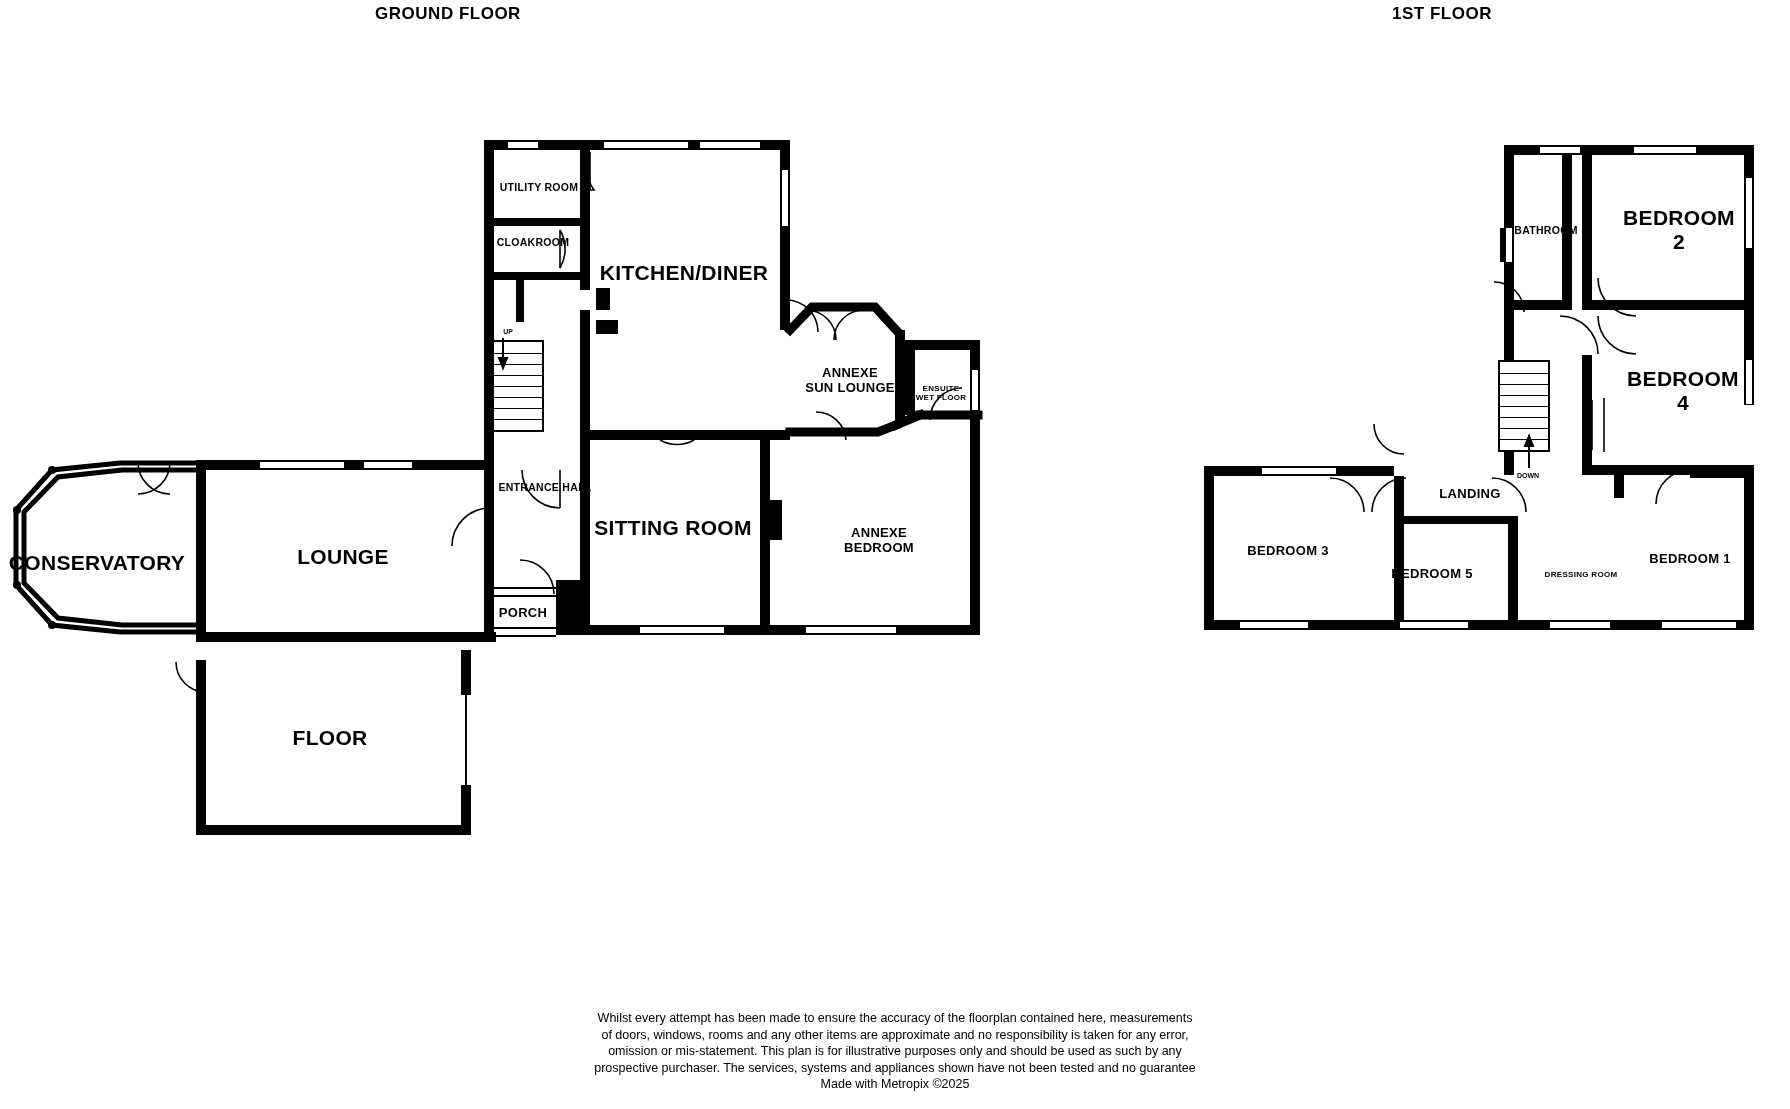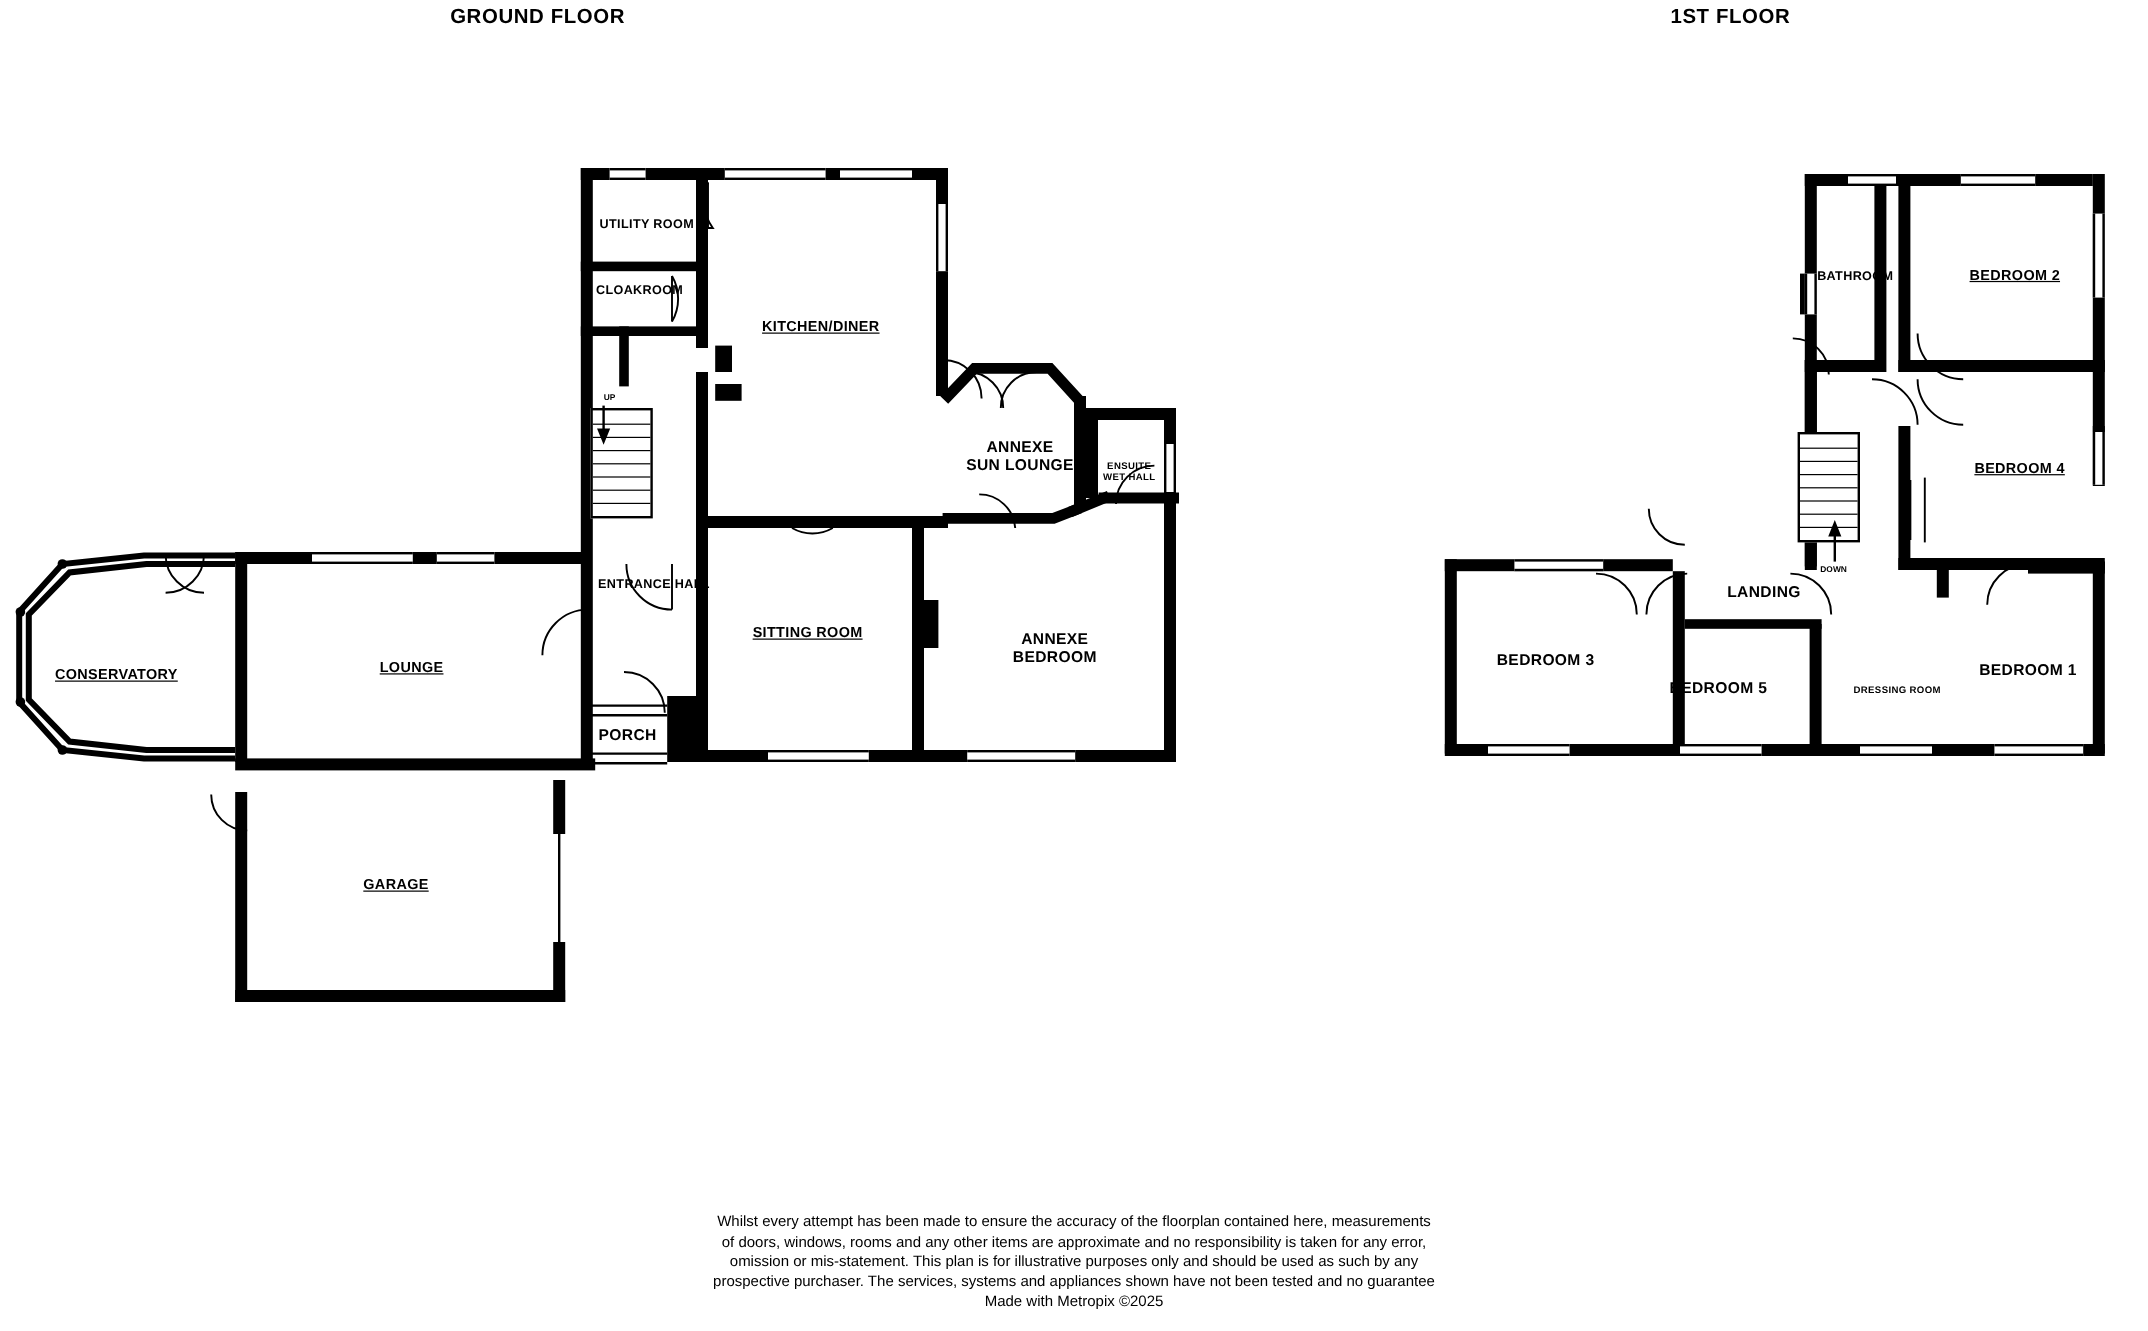--- a/index.html
+++ b/index.html
@@ -38,21 +38,21 @@
   }
   .room-label {
     position: absolute;
     font-weight: bold;
     text-align: center;
     white-space: pre-line;
     line-height: 1.15;
     transform: translate(-50%, -50%);
     letter-spacing: 0.3px;
   }
-  .lbl-lg { font-size: 12px; text-decoration: underline; }
+  .lbl-lg { font-size: 21px; }
   .lbl-md { font-size: 13px; }
   .lbl-sm { font-size: 10.5px; }
   .lbl-xs { font-size: 8px; }
 
   .win {
     position: absolute;
     background: #ffffff;
     border-top: 2px solid #000;
     border-bottom: 2px solid #000;
     box-sizing: border-box;
@@ -245,31 +245,31 @@
         <path d="M846 440 A30 30 0 0 0 816 412"></path>
       </g>
     </svg>
 
     <div class="wall" style="left:596px; top:320px; width:22px; height:14px;"></div>
     <div class="wall" style="left:596px; top:288px; width:14px; height:22px;"></div>
     <div class="wall" style="left:762px; top:500px; width:20px; height:40px;"></div>
 
     <div class="room-label lbl-lg" style="left:97px; top:548px;margin-top:15px;">CONSERVATORY</div>
     <div class="room-label lbl-lg" style="left:343px; top:557px;">LOUNGE</div>
-    <div class="room-label lbl-lg" style="left:330px; top:738px;">GARAGE</div>
+    <div class="room-label lbl-lg" style="left:330px; top:738px;">FLOOR</div>
     <div class="room-label lbl-md" style="left:523px; top:613px;">PORCH</div>
     <div class="room-label lbl-sm" style="left:545px; top:487px;">ENTRANCE HALL</div>
     <div class="room-label lbl-lg" style="left:673px; top:528px;">SITTING ROOM</div>
     <div class="room-label lbl-lg" style="left:684px; top:273px;text-align:right;">KITCHEN/DINER</div>
     <div class="room-label lbl-sm" style="left:539px; top:187px;">UTILITY ROOM</div>
     <div class="room-label lbl-sm" style="left:533px; top:242px;">CLOAKROOM</div>
     <div class="room-label lbl-md" style="left:850px; top:381px;">ANNEXE
 SUN LOUNGE</div>
     <div class="room-label lbl-xs" style="left:941px; top:393px;">ENSUITE
-WET HALL</div>
+WET FLOOR</div>
     <div class="room-label lbl-md" style="left:879px; top:541px;">ANNEXE
 BEDROOM</div>
   </div>
 
   <div>
 
     <div class="wall" style="left:1504px; top:145px; width:240px; height:10px;"></div>
     <div class="wall" style="left:1504px; top:145px; width:10px; height:330px;"></div>
     <div class="wall" style="left:1744px; top:145px; width:10px; height:215px;"></div>
     <div class="wall" style="left:1744px; top:355px; width:10px; height:50px;"></div>

